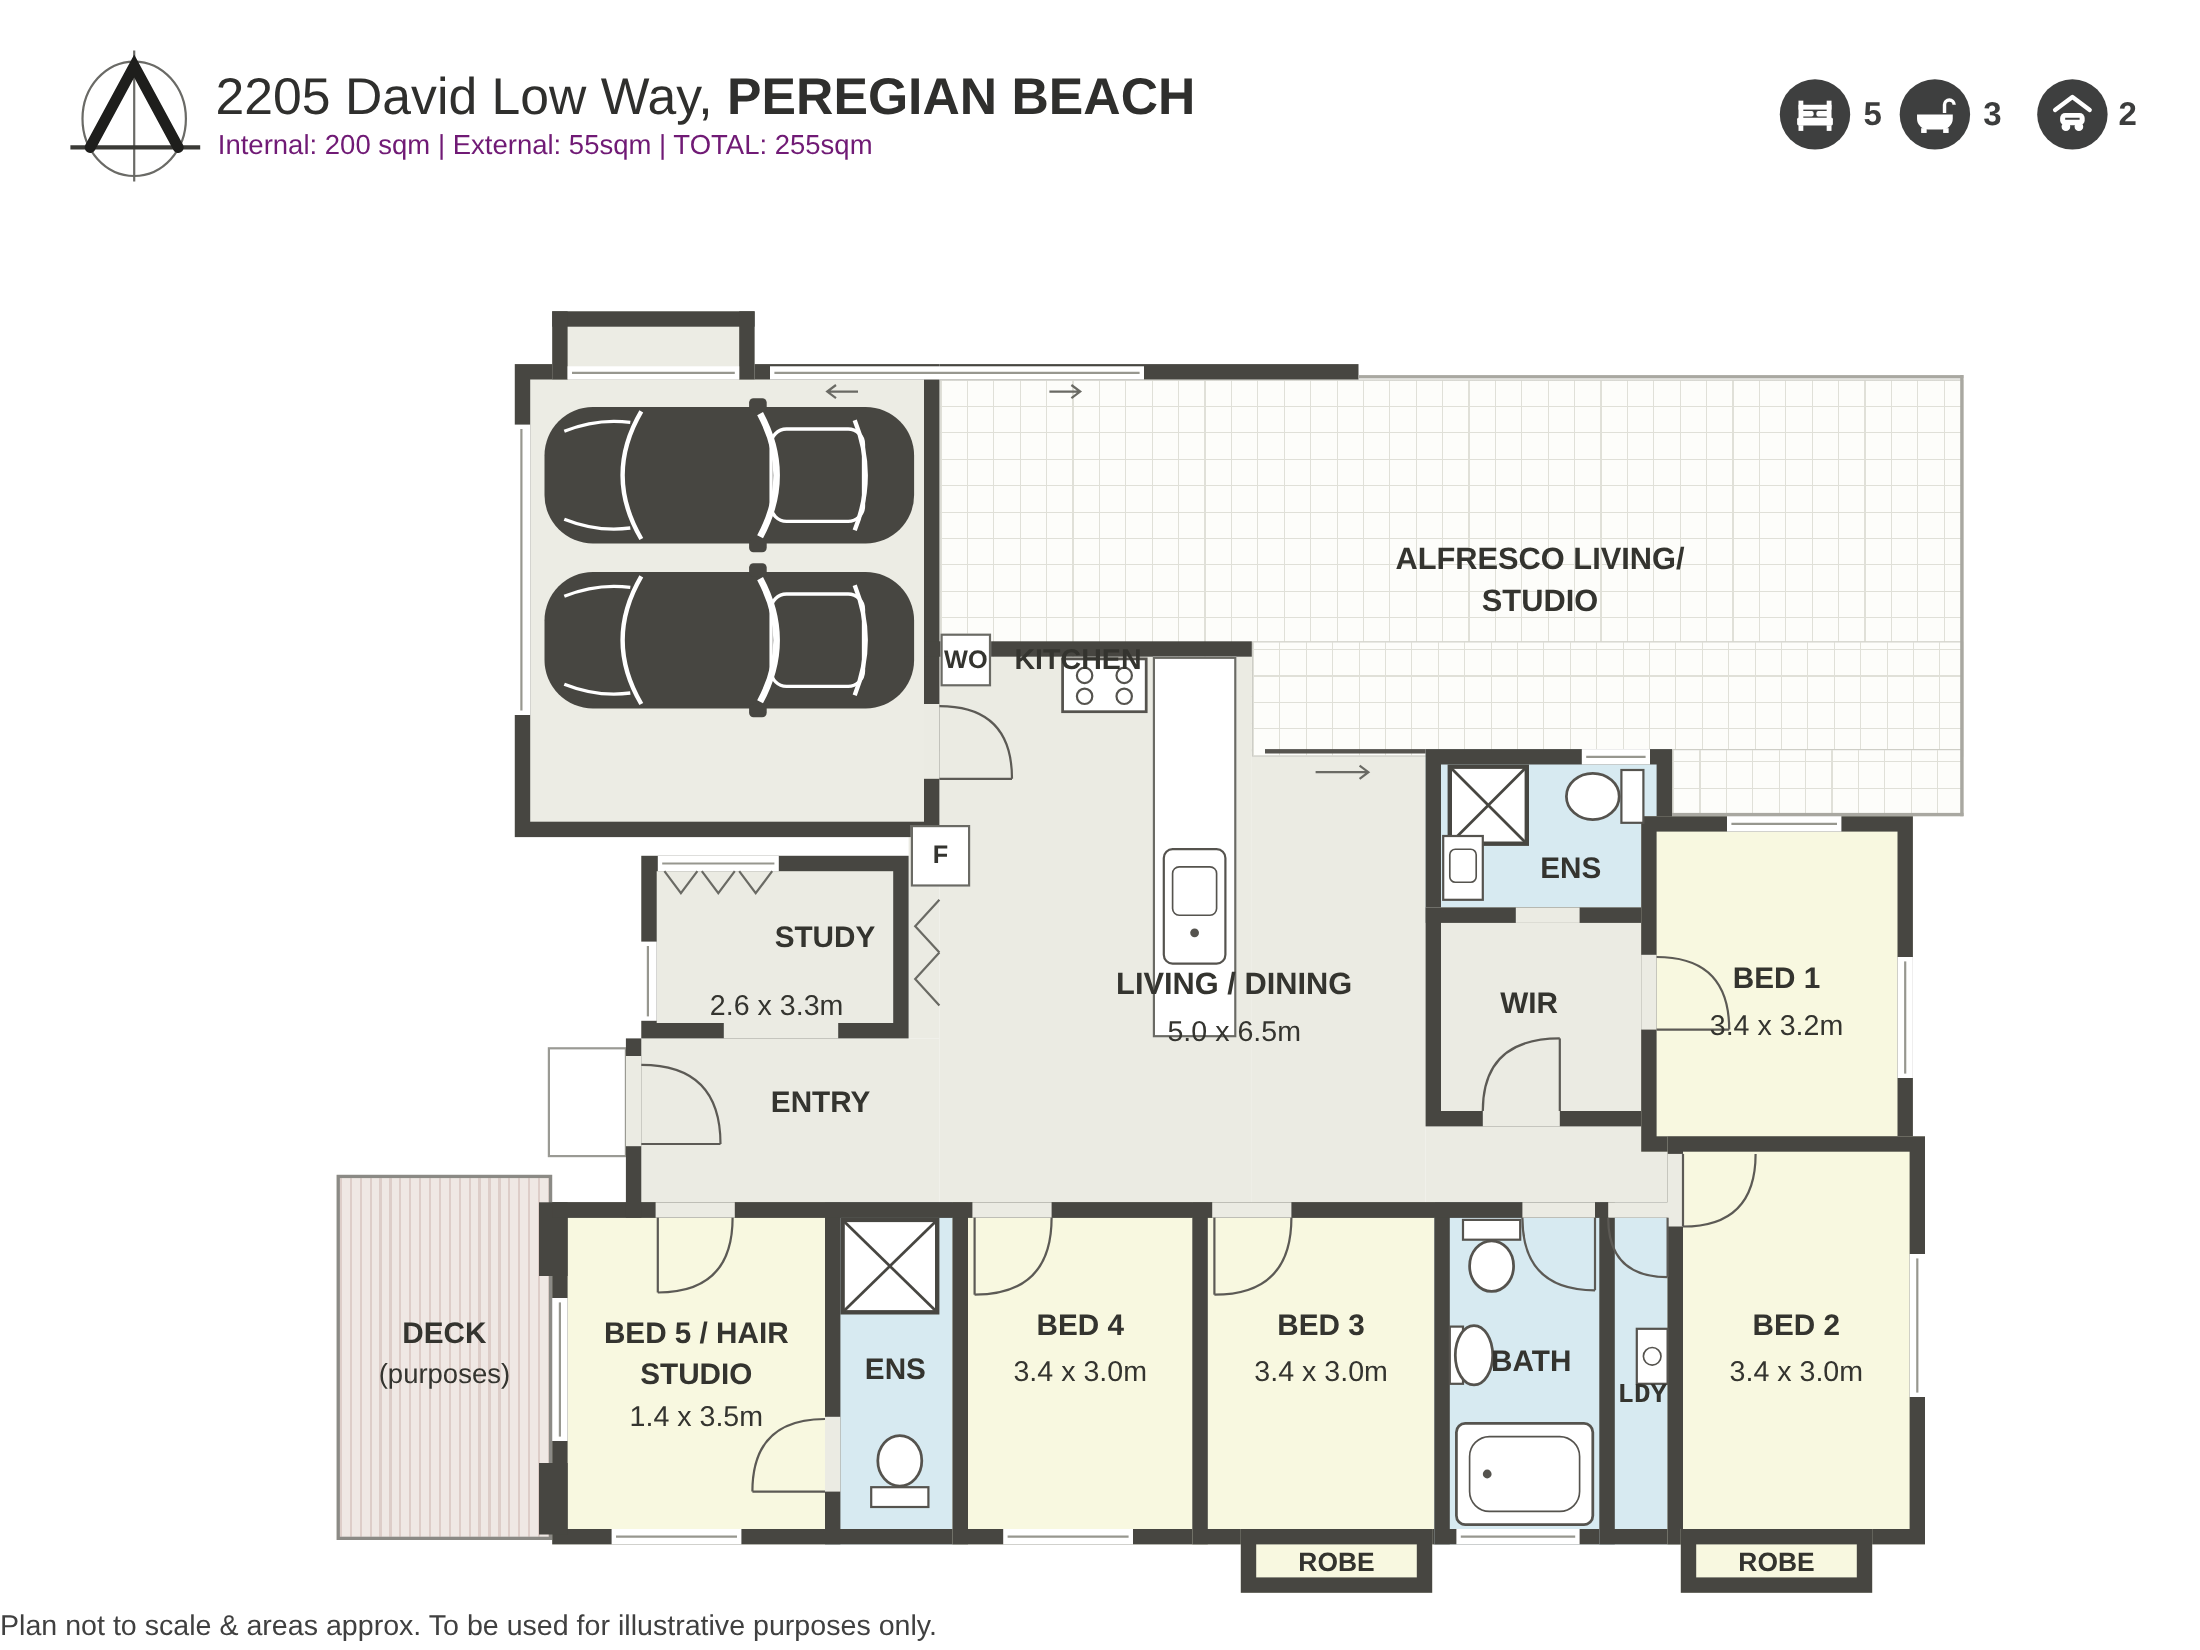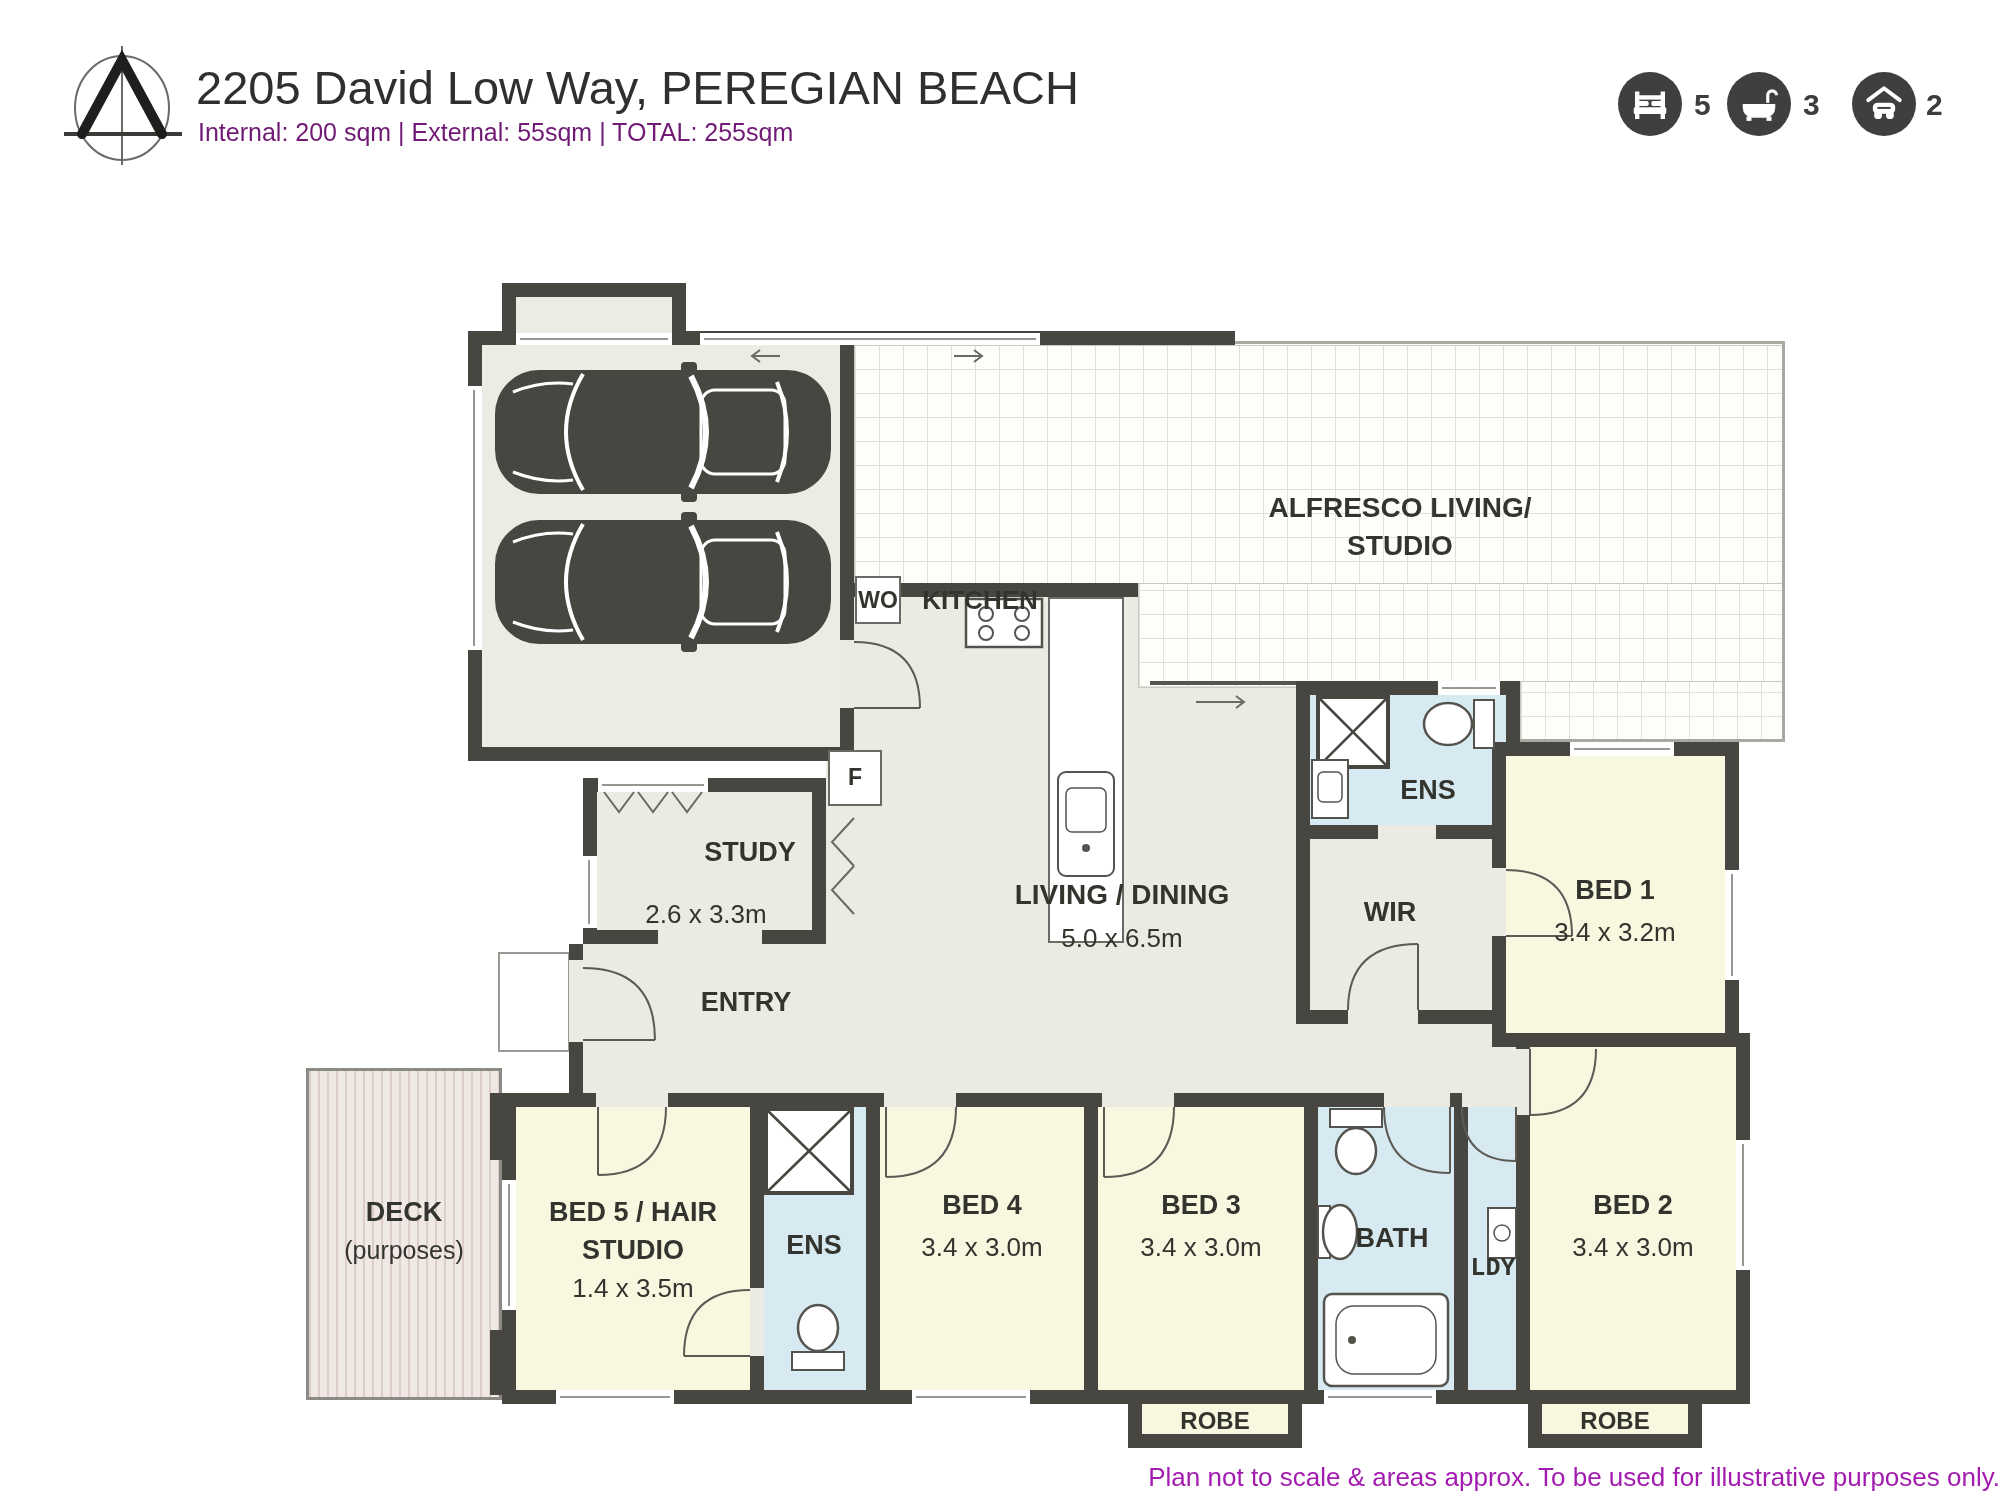--- a/index.html
+++ b/index.html
@@ -1,21 +1,21 @@
 <!DOCTYPE html>
 <html><head>
 <meta charset="utf-8">
 <style>
   html,body{margin:0;padding:0;background:#ffffff;}
   .canvas{position:relative;width:2000px;height:1500px;background:#ffffff;overflow:hidden;
           font-family:"Liberation Sans",sans-serif;}
   .abs{position:absolute;box-sizing:border-box;}
   
   .title{font-size:47px;color:#2f2f2d;white-space:nowrap;letter-spacing:0px;}
-  .title b{font-weight:400;}
+  .title b{font-weight:700;}
   .subtitle{font-size:25px;color:#701a75;white-space:nowrap;}
   .badge-num{font-size:30px;font-weight:700;color:#3c3d3d;}
   .badge-circle{width:64px;height:64px;border-radius:50%;background:#3e3f3f;display:flex;
                 align-items:center;justify-content:center;}
   
   .floor{background:#ebebe3;}
   .cream{background:#f8f8e0;}
   .wet{background:#d7eaf1;}
   .room{border:14px solid #474641;}
   .wall{background:#474641;}
@@ -28,22 +28,22 @@
          border:1px solid #c9c9c1;}
   .deck{background-color:#efe8e4;
         background-image:repeating-linear-gradient(90deg,#ddcdc8 0 2px,transparent 2px 9px);
         border:3px solid #8b8a85;}
   .white-box{background:#ffffff;border:2px solid #6a6a64;z-index:7;}
   
   .rlabel{position:absolute;transform:translate(-50%,-50%);font-weight:700;font-size:27px;
           color:#34342f;white-space:nowrap;z-index:10;text-align:center;}
   .rdim{font-weight:400;font-size:26px;}
   .rsmall{font-size:23px;}
-  .footer{position:absolute;left:0;right:0;top:1462px;text-align:right;font-size:26px;
-          color:#a21caf;z-index:10;}
+  .footer{position:absolute;left:0;right:0;top:1462px;text-align:left;font-size:26px;
+          color:#404040;z-index:10;}
   svg.overlay{position:absolute;left:0;top:0;z-index:8;pointer-events:none;}
   .z5{z-index:5;} .z4{z-index:4;} .z3{z-index:3;}
 </style>
 </head>
 <body>
 
 <div class="canvas">
 
   <svg class="abs" style="left:50px;top:42px;" width="145" height="125" viewBox="0 0 145 125">
     <ellipse cx="72" cy="66" rx="47" ry="52" fill="none" stroke="#6a6a66" stroke-width="2"></ellipse>

